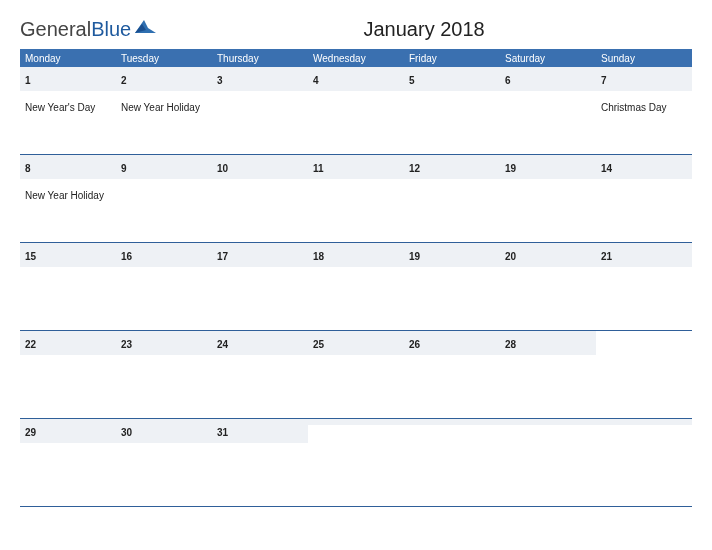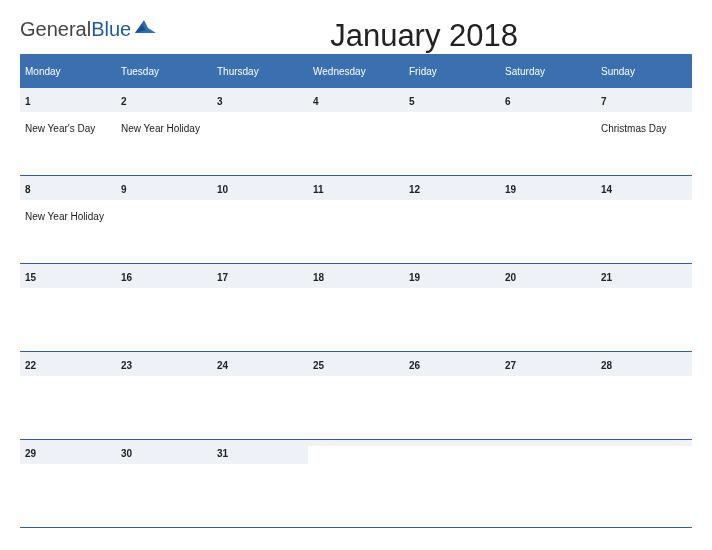--- a/index.html
+++ b/index.html
@@ -6,50 +6,51 @@
 body {
   font-family: Arial, Helvetica, sans-serif;
   background: #fff;
   width: 712px;
   height: 550px;
   padding: 18px 20px;
   color: #222;
 }
 .header {
   display: flex;
-  align-items: flex-start;
+  align-items: center;
   justify-content: space-between;
+  margin-bottom: 8px;
 }
 .logo {
   display: flex;
   align-items: center;
   font-size: 20px;
   color: #444;
 }
 .logo .general { color: #444; font-weight: 400; }
 .logo .blue { color: #1f5a9e; font-weight: 400; }
 .logo .icon { margin-left: 3px; }
 .title {
-  font-size: 31px;
+  font-size: 20px;
   font-weight: 400;
   color: #222;
   text-align: center;
   flex: 1;
 }
 .country {
   font-size: 16px;
   color: #222;
   min-width: 100px;
   text-align: right;
 }
 .weekdays {
   display: grid;
   grid-template-columns: repeat(7, 1fr);
   background: #3a70b0;
-  height: 34px;
+  height: 18px;
 }
 .weekday {
   color: #fff;
   font-size: 10px;
   padding: 2px 5px;
   display: flex;
   align-items: center;
 }
 .weeks {
   display: flex;
@@ -193,23 +194,20 @@
       <div class="day">
         <div class="daynum-row"><span class="daynum">24</span></div>
       </div>
       <div class="day">
         <div class="daynum-row"><span class="daynum">25</span></div>
       </div>
       <div class="day">
         <div class="daynum-row"><span class="daynum">26</span></div>
       </div>
       <div class="day">
-        <div class="daynum-row"><span class="daynum">27</span></div>
-      </div>
-      <div class="day">
         <div class="daynum-row"><span class="daynum">28</span></div>
       </div>
     </div>
     <div class="week">
       <div class="day">
         <div class="daynum-row"><span class="daynum">29</span></div>
       </div>
       <div class="day">
         <div class="daynum-row"><span class="daynum">30</span></div>
       </div>

